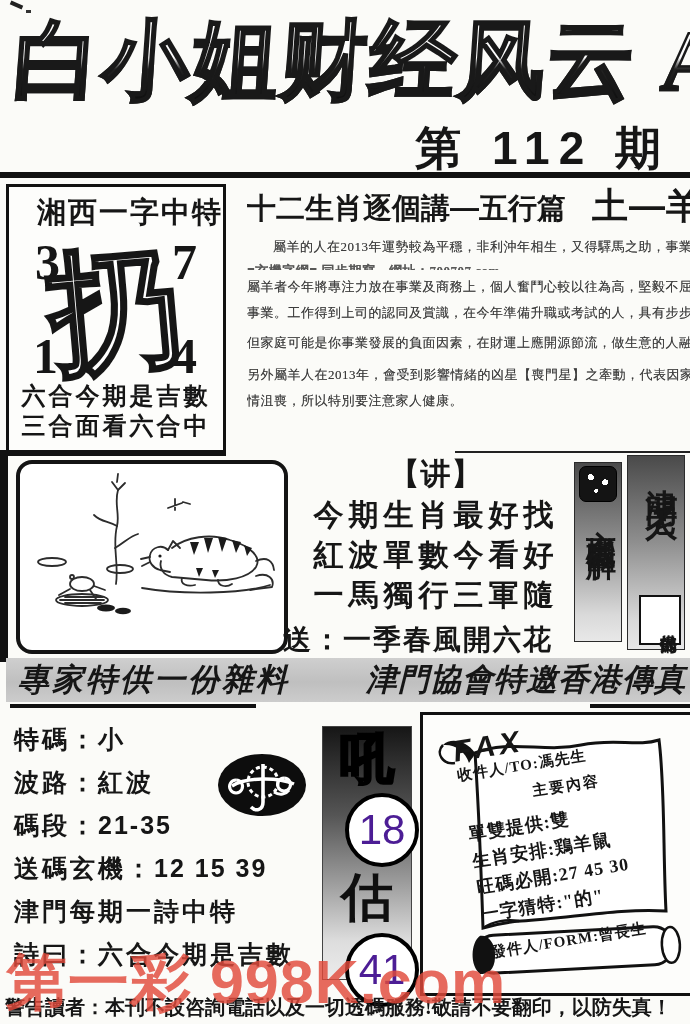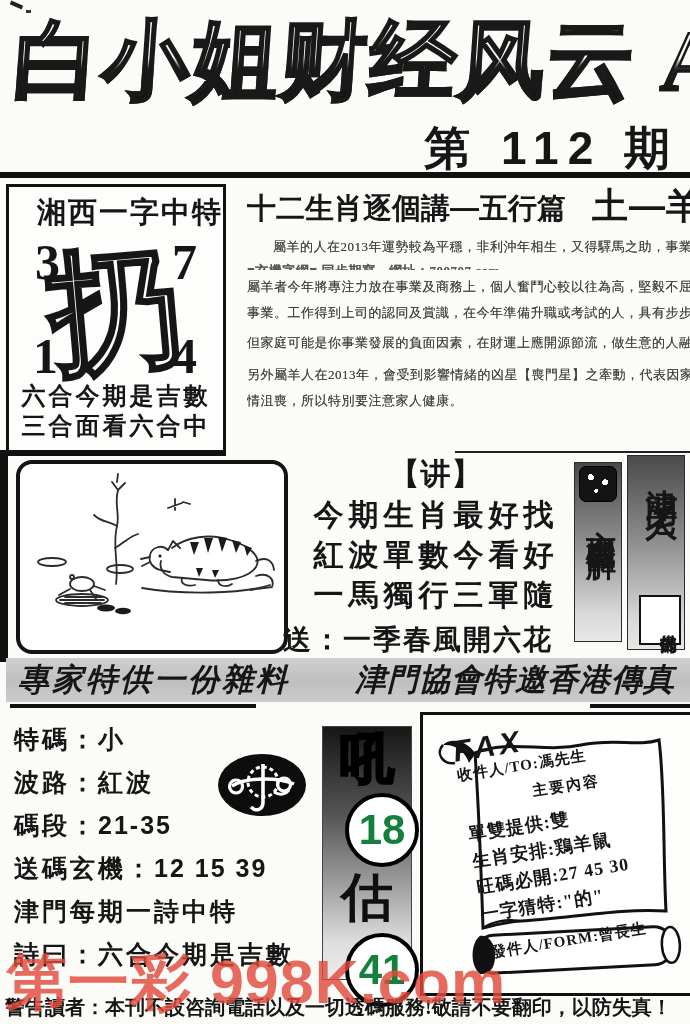--- a/index.html
+++ b/index.html
@@ -7,21 +7,21 @@
         font-family:"Liberation Serif","DejaVu Serif",serif;overflow:hidden;color:#161616;}
 
   
   .masthead{position:absolute;left:14px;top:14px;width:672px;white-space:nowrap;}
   .masthead-title{font-size:86px;font-weight:900;letter-spacing:3px;line-height:1.1;
         font-family:"Liberation Serif",serif;transform:skewX(-4deg);display:inline-block;color:#161616;}
   @supports (-webkit-background-clip:text){
     .masthead-title{background:linear-gradient(180deg,#ffffff 0%,#fdfdfd 46%,#222 58%,#0a0a0a 100%);
         -webkit-background-clip:text;background-clip:text;color:transparent;-webkit-text-stroke:2.5px #191919;}
   }
-  .issue{position:absolute;right:11px;top:118px;font-size:46px;font-weight:900;letter-spacing:9px;
+  .issue{position:absolute;right:20px;top:118px;font-size:46px;font-weight:900;letter-spacing:9px;
         font-family:"Liberation Sans","DejaVu Sans",sans-serif;}
   .topline{position:absolute;left:0;top:172px;width:690px;height:6px;background:#111;}
   .artifact-a{position:absolute;left:10px;top:3px;width:13px;height:4px;background:#222;transform:rotate(24deg);}
   .artifact-b{position:absolute;left:26px;top:10px;width:5px;height:3px;background:#333;}
 
   
   .zodiac-box{position:absolute;left:6px;top:184px;width:214px;height:266px;border:3px solid #111;background:#fdfdfb;}
   .zb-header{margin-top:6px;text-align:right;font-size:29px;font-weight:700;letter-spacing:2px;}
   .zb-grid{position:relative;height:146px;margin-top:2px;}
   .zb-num{position:absolute;font-size:50px;font-weight:700;line-height:1;}
@@ -72,42 +72,42 @@
         radial-gradient(circle at 45% 70%,#fff 0 2px,transparent 2px),#141414;
         border:1px solid #000;}
   .inner-stamp{position:absolute;right:3px;bottom:4px;width:42px;height:50px;border:2px solid #111;
         background:#fff;writing-mode:vertical-rl;font-size:17px;font-weight:900;line-height:21px;
         text-align:center;padding-top:3px;box-sizing:border-box;}
 
   
   .banner{position:absolute;left:6px;top:658px;width:684px;height:44px;
         background:linear-gradient(180deg,#cfcfcf,#bfbfbf 55%,#cccccc);display:flex;align-items:center;}
   .banner-left{margin-left:12px;font-size:31px;font-weight:900;font-style:italic;letter-spacing:3px;white-space:nowrap;}
-  .banner-right{margin-left:auto;margin-right:15px;font-size:31px;font-weight:900;font-style:italic;letter-spacing:1px;white-space:nowrap;}
+  .banner-right{margin-left:auto;margin-right:4px;font-size:31px;font-weight:900;font-style:italic;letter-spacing:1px;white-space:nowrap;}
   .underline-left{position:absolute;left:10px;top:704px;width:246px;height:4px;background:#111;}
   .underline-right{position:absolute;left:590px;top:704px;width:100px;height:4px;background:#111;}
 
   
   .tips{position:absolute;left:14px;top:718px;width:300px;}
   .tip-line{font-size:25px;font-weight:900;letter-spacing:3px;line-height:43px;white-space:nowrap;}
   .tip-value{font-family:"Liberation Sans","DejaVu Sans",sans-serif;font-weight:700;letter-spacing:2px;}
   .seal{position:absolute;left:216px;top:752px;width:92px;height:68px;}
 
   
   .gcolumn{position:absolute;left:322px;top:726px;width:88px;height:252px;border:1px solid #444;
         background:linear-gradient(180deg,#161616 0%,#555 35%,#9d9d9d 62%,#ddd 85%,#ececec 100%);}
   .g-char-top{text-align:center;font-size:54px;font-weight:900;line-height:60px;margin-top:2px;}
   .knockout{color:#fff;}
   @supports (-webkit-text-stroke:1px black){
     .knockout{color:#fff;-webkit-text-stroke:2.5px #000;}
   }
   .g-char-bottom{text-align:center;font-size:52px;font-weight:900;line-height:58px;color:#0f0f0f;margin-top:2px;}
   .g-circle{width:66px;height:66px;border:4px solid #000;border-radius:50%;background:#fff;
         margin-left:22px;display:flex;align-items:center;justify-content:center;
-        font-family:"Liberation Sans","DejaVu Sans",sans-serif;font-size:42px;font-weight:700;color:#15803d;}
+        font-family:"Liberation Sans","DejaVu Sans",sans-serif;font-size:42px;font-weight:400;color:#4c1d95;}
   .g-circle.first{margin-top:4px;} .g-circle.second{margin-top:6px;}
 
   
   .faxbox{position:absolute;left:420px;top:712px;width:268px;height:278px;border:3px solid #111;
         background:#fdfdfb;overflow:hidden;}
   .fax-svg{position:absolute;left:0;top:0;}
   .fax-text{position:absolute;left:28px;top:22px;width:212px;transform:rotate(-9deg);transform-origin:left top;}
   .fax-brand{font-family:"Liberation Sans","DejaVu Sans",sans-serif;font-size:30px;font-weight:900;
         letter-spacing:4px;font-style:italic;line-height:30px;}
   .fax-to{font-size:15px;font-weight:900;letter-spacing:1px;margin-top:0px;}

